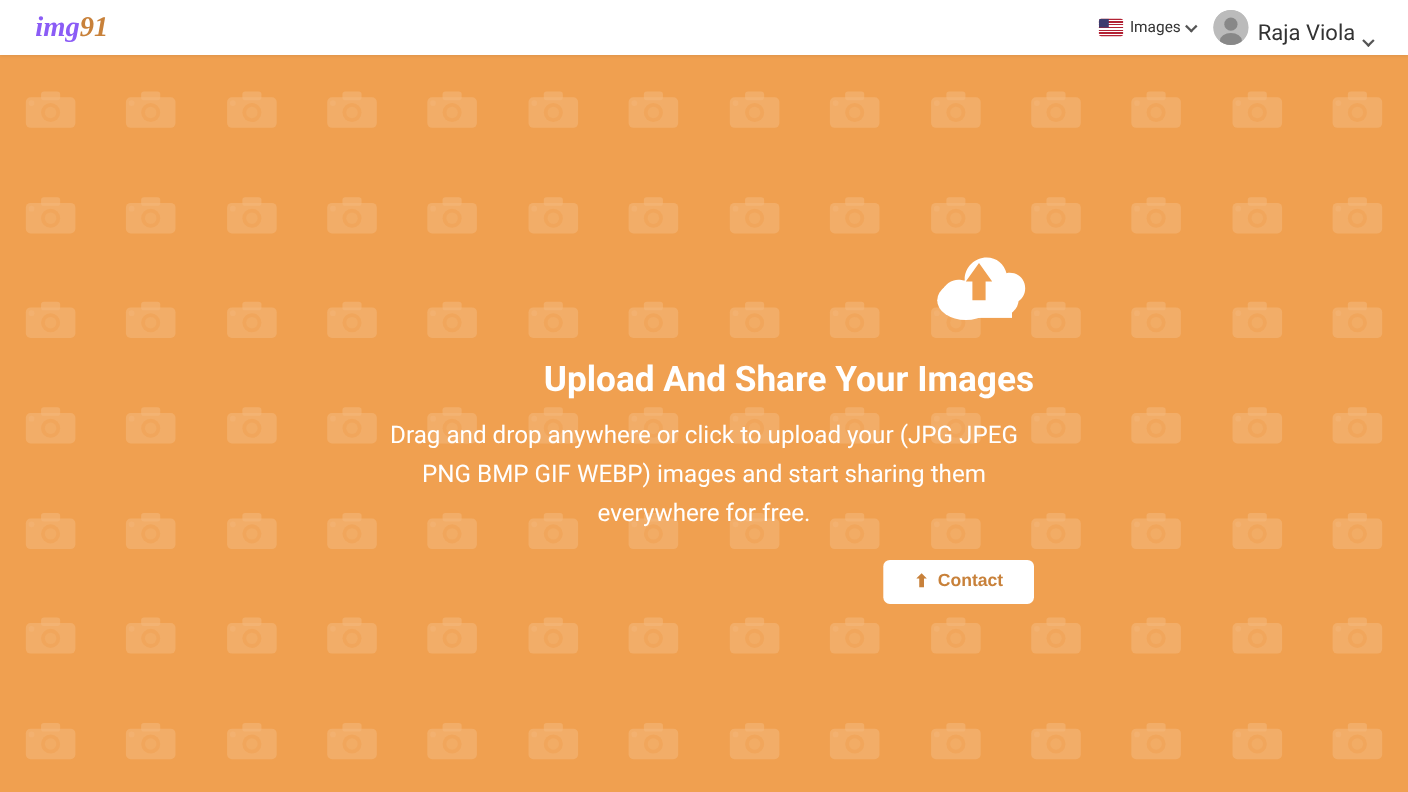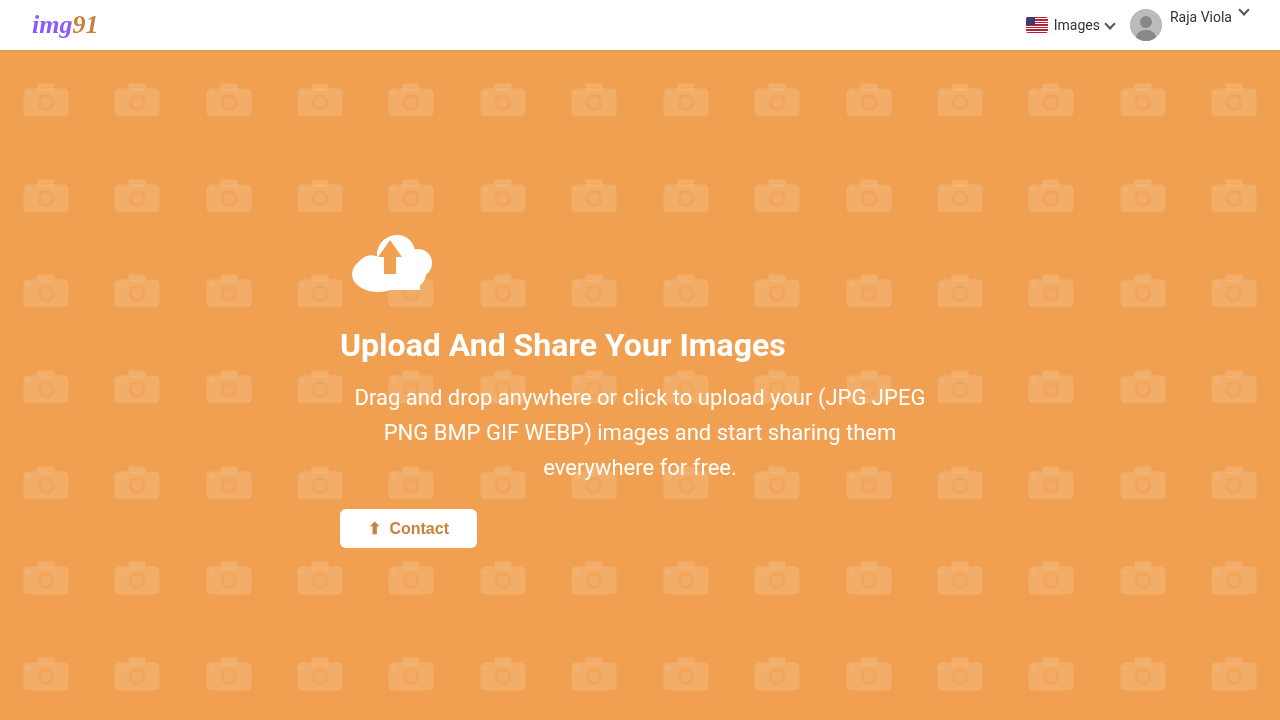--- a/index.html
+++ b/index.html
@@ -99,24 +99,24 @@
       background: #bbb;
       display: flex;
       align-items: center;
       justify-content: center;
       font-size: 14px;
       color: #fff;
       overflow: hidden;
     }
     .user-info {
       display: flex;
-      align-items: flex-start;
+      align-items: flex-end;
       gap: 8px;
       cursor: pointer;
-      font-size: 14px;
+      font-size: 20px;
       color: #333;
     }
 
     
     .hero {
       background: #f0a050;
       width: 1280px;
       height: 670px;
       position: relative;
       display: flex;
@@ -150,21 +150,21 @@
       fill: rgba(255,255,255,0.6);
     }
 
     
     .hero-content {
       position: relative;
       z-index: 2;
       text-align: center;
       display: flex;
       flex-direction: column;
-      align-items: flex-start;
+      align-items: flex-end;
       gap: 16px;
     }
     .upload-cloud-icon {
       width: 100px;
       height: 80px;
     }
     .hero-title {
       font-size: 32px;
       font-weight: 700;
       color: #fff;

